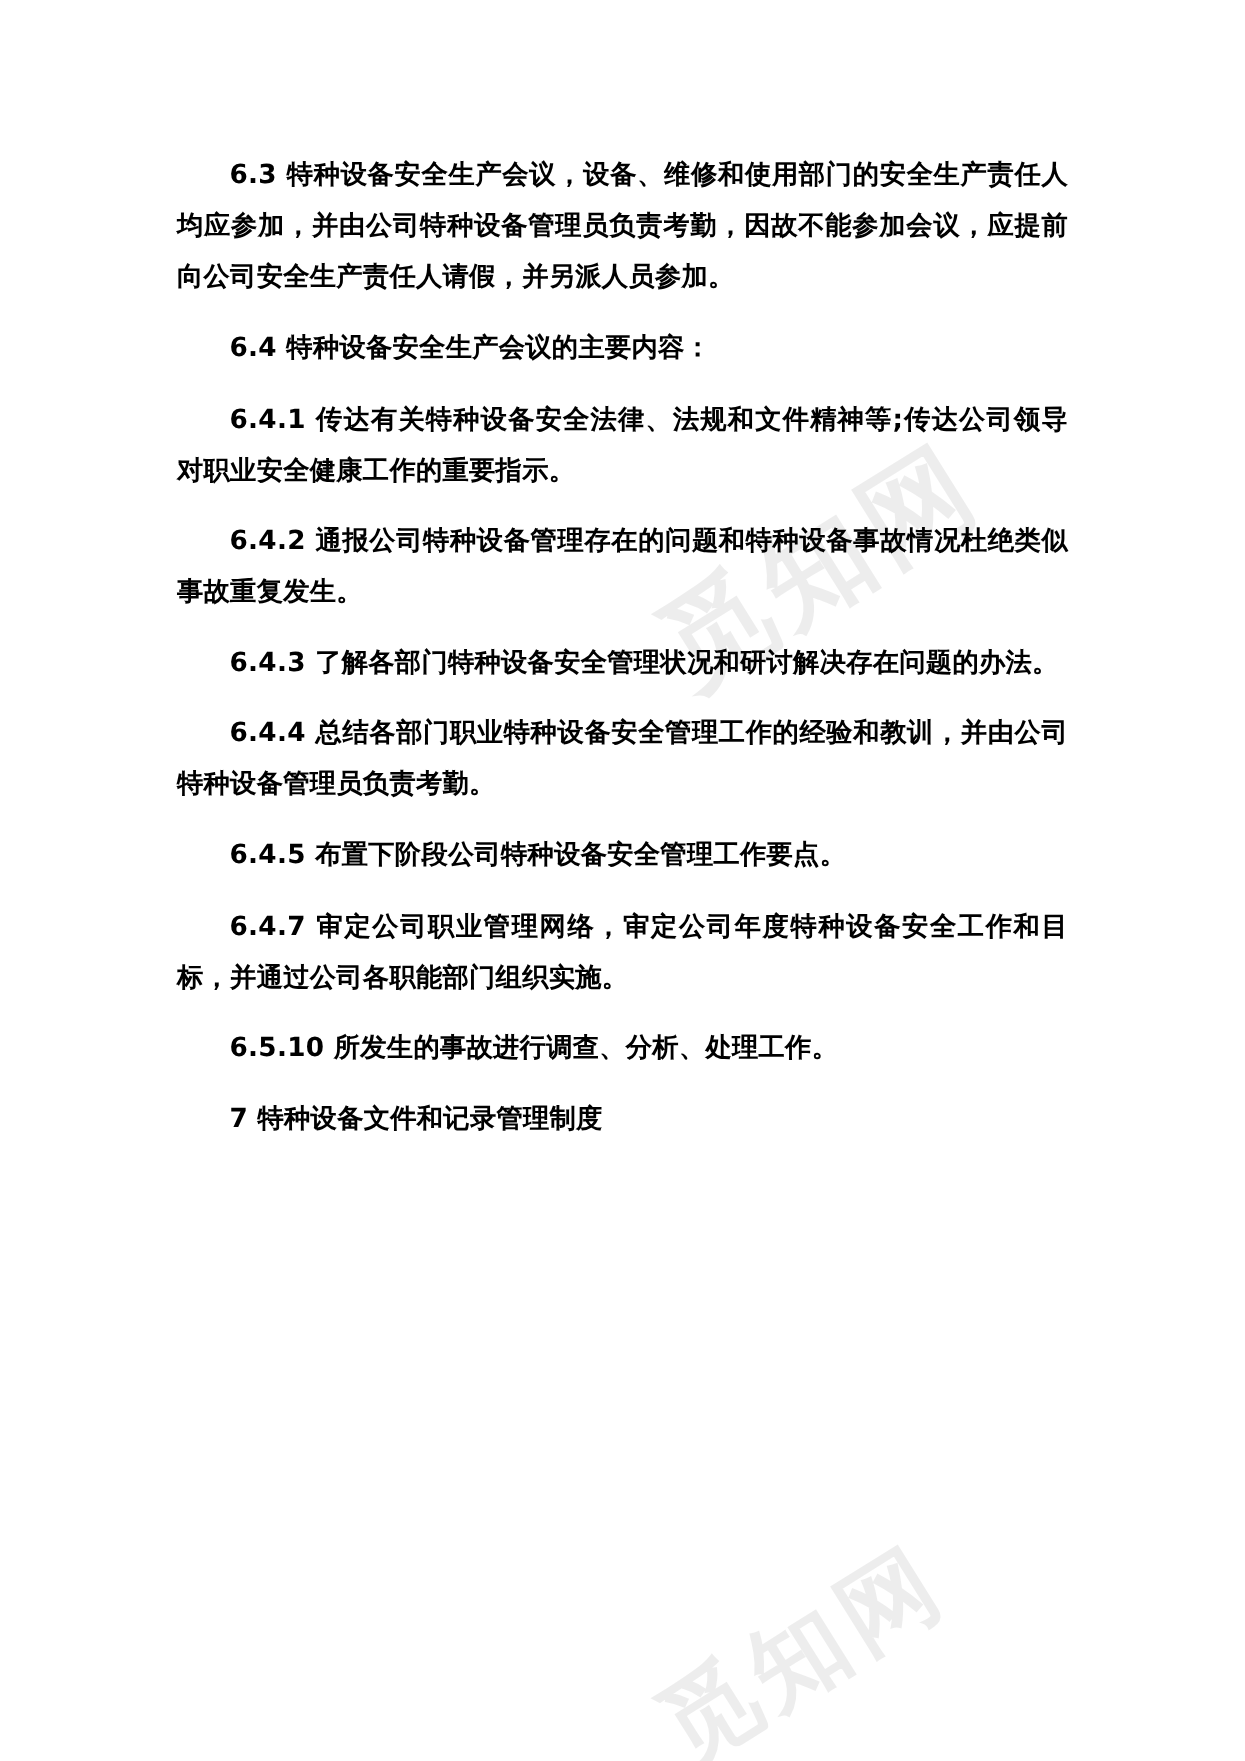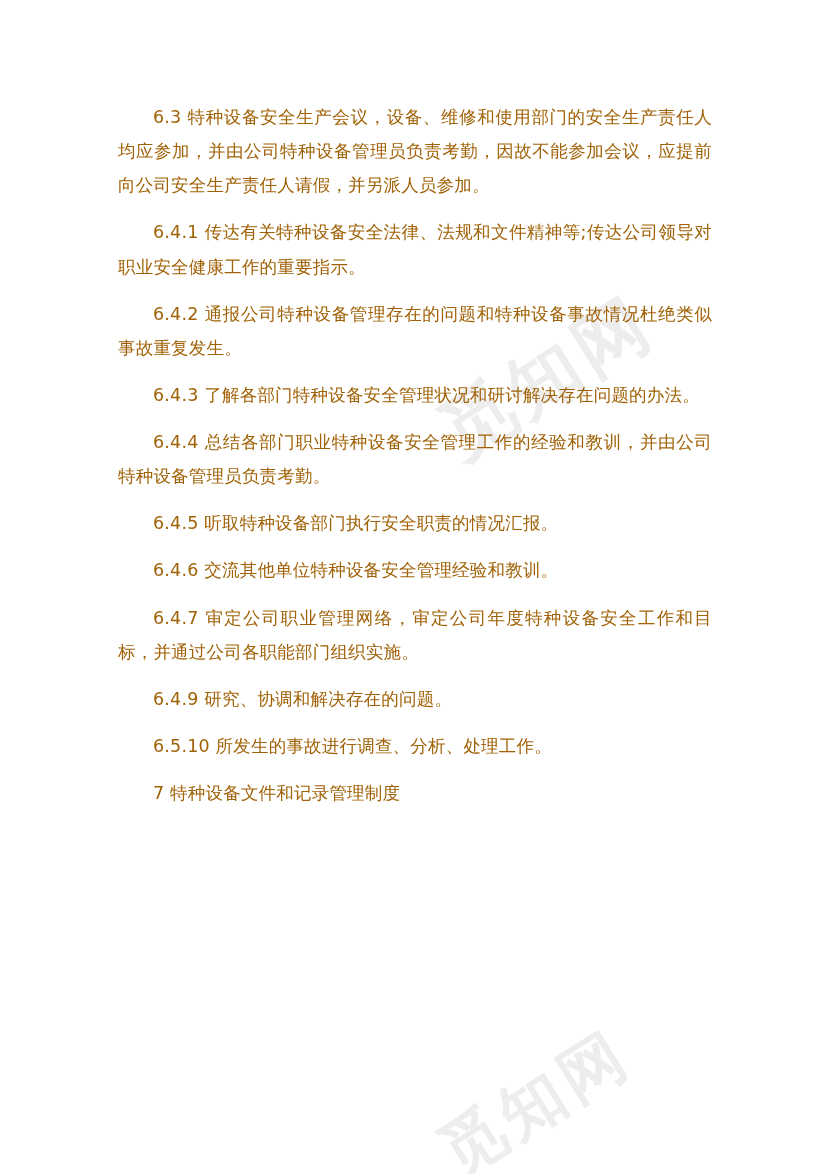--- a/index.html
+++ b/index.html
@@ -25,23 +25,23 @@
     position: relative;
     z-index: 2;
   }
   p.para {
     margin: 0 0 13px 0;
     font-size: 17.5px;
     line-height: 1.95;
     text-align: justify;
     text-justify: inter-ideograph;
     text-indent: 2em;
-    font-weight: 400;
+    font-weight: 700;
     letter-spacing: 0.2px;
-    color: #a16207;
+    color: #000000;
   }
   .watermark {
     position: absolute;
     z-index: 1;
     color: rgba(0, 0, 0, 0.07);
     font-size: 72px;
     font-weight: 700;
     letter-spacing: 6px;
     transform: rotate(-32deg);
     white-space: nowrap;
@@ -62,25 +62,24 @@
 </head>
 <body>
 
 <div class="page">
 
   <div class="watermark wm-1">觅知网</div>
   <div class="watermark wm-2">觅知网</div>
 
   <div class="doc-body">
     <p class="para">6.3 特种设备安全生产会议，设备、维修和使用部门的安全生产责任人均应参加，并由公司特种设备管理员负责考勤，因故不能参加会议，应提前向公司安全生产责任人请假，并另派人员参加。</p>
+    <p class="para">6.4 特种设备安全生产会议的主要内容：</p>
     <p class="para">6.4.1 传达有关特种设备安全法律、法规和文件精神等;传达公司领导对职业安全健康工作的重要指示。</p>
     <p class="para">6.4.2 通报公司特种设备管理存在的问题和特种设备事故情况杜绝类似事故重复发生。</p>
     <p class="para">6.4.3 了解各部门特种设备安全管理状况和研讨解决存在问题的办法。</p>
     <p class="para">6.4.4 总结各部门职业特种设备安全管理工作的经验和教训，并由公司特种设备管理员负责考勤。</p>
-    <p class="para">6.4.5 听取特种设备部门执行安全职责的情况汇报。</p>
-    <p class="para">6.4.6 交流其他单位特种设备安全管理经验和教训。</p>
+    <p class="para">6.4.5 布置下阶段公司特种设备安全管理工作要点。</p>
     <p class="para">6.4.7 审定公司职业管理网络，审定公司年度特种设备安全工作和目标，并通过公司各职能部门组织实施。</p>
-    <p class="para">6.4.9 研究、协调和解决存在的问题。</p>
     <p class="para">6.5.10 所发生的事故进行调查、分析、处理工作。</p>
     <p class="para">7 特种设备文件和记录管理制度</p>
   </div>
 
 </div>
 
 </body></html>

